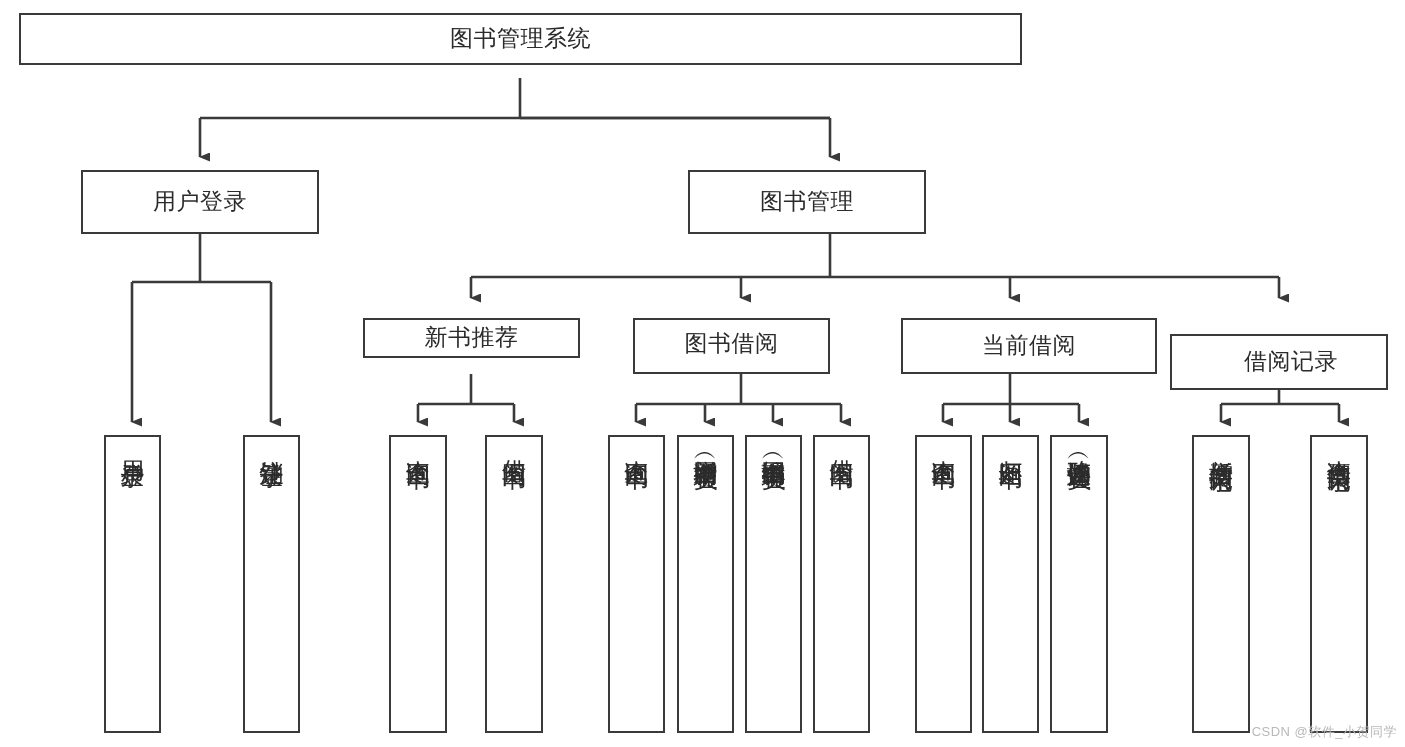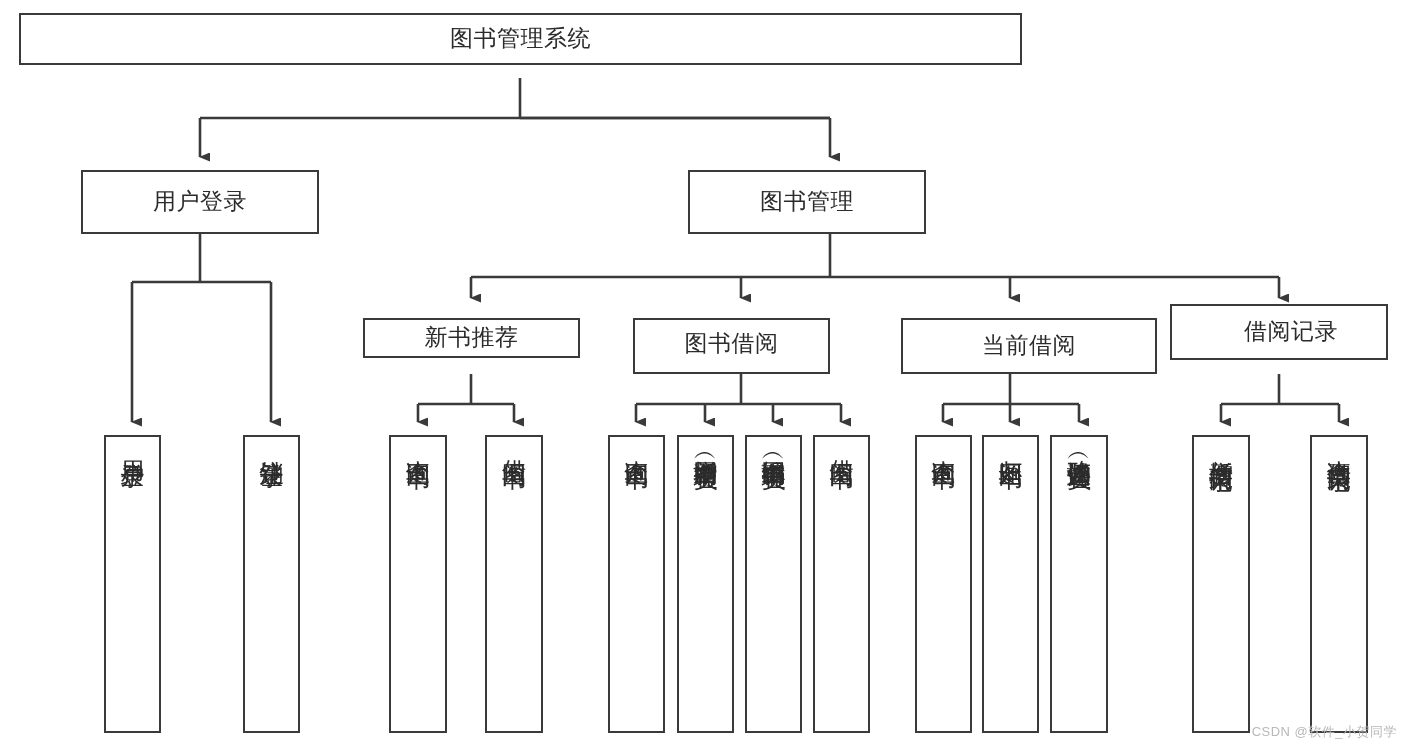--- a/index.html
+++ b/index.html
@@ -143,21 +143,21 @@
 
   <div class="node horiz" style="left:363px; top:318px; width:217px; height:40px;">
     <span class="label">新书推荐</span>
   </div>
   <div class="node horiz" style="left:633px; top:318px; width:197px; height:56px;font-family:Liberation Mono, monospace;">
     <span class="label">图书借阅</span>
   </div>
   <div class="node horiz" style="left:901px; top:318px; width:256px; height:56px;">
     <span class="label">当前借阅</span>
   </div>
-  <div class="node horiz" style="left:1170px; top:304px; width:218px; height:56px;padding-left:24px;">
+  <div class="node horiz" style="left:1170px; top:334px; width:218px; height:56px;padding-left:24px;">
     <span class="label">借阅记录</span>
   </div>
 
   <div class="node vert" style="left:104px; top:435px; width:57px; height:298px;">
     <span class="label">用户登录</span>
   </div>
   <div class="node vert" style="left:243px; top:435px; width:57px; height:298px;">
     <span class="label">注销登录</span>
   </div>
 

